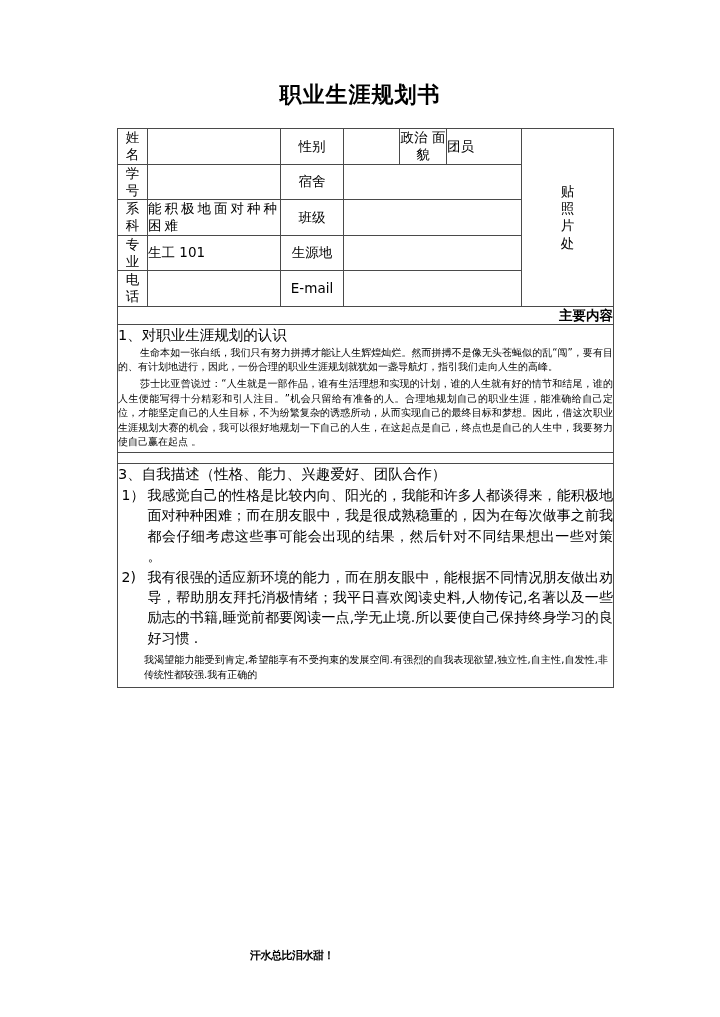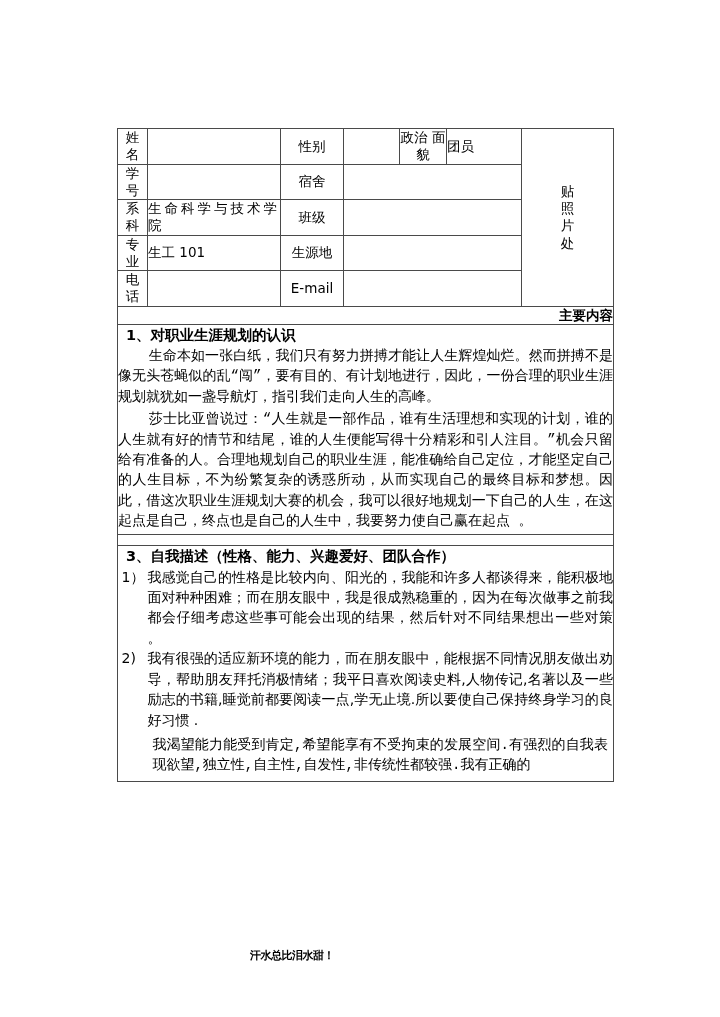--- a/index.html
+++ b/index.html
@@ -93,32 +93,31 @@
   .spread {
     letter-spacing: 3px;
   }
 
   
   .content-cell {
     padding: 4px 6px 6px 6px;
     vertical-align: top;
   }
   .sec-head {
-    font-weight: bold;
+    font-weight: normal;
     font-size: 14.5px;
-    margin: 1px 0 1px 8px;
+    margin: 1px 0 1px 0;
     line-height: 1.3;
   }
   .para {
-    font-size: 14px;
+    font-size: 10px;
     line-height: 1.46;
     margin: 0 0 2px 0;
     text-align: justify;
     text-justify: inter-ideograph;
-    font-family: Liberation Mono, monospace;
   }
   .para.indent { text-indent: 2.2em; }
 
   .numlist {
     margin: 0;
     padding: 0;
     list-style: none;
     font-size: 14px;
     line-height: 1.46;
   }
@@ -159,20 +158,21 @@
     font-size: 11px;
     font-weight: bold;
     letter-spacing: -0.5px;
   }
 </style>
 </head>
 <body>
 
 <div class="page">
 
+  <div class="doc-title">职业生涯规划书</div>
 
   <div class="form-wrap">
     <table class="form">
       <colgroup>
         <col style="width:30px">
         <col style="width:133px">
         <col style="width:63px">
         <col style="width:56px">
         <col style="width:47px">
         <col style="width:75px">
@@ -209,21 +209,21 @@
         <td class="val-c">&nbsp;</td>
         <td class="lbl-c">宿舍</td>
         <td class="val-c" colspan="3">&nbsp;</td>
       </tr>
 
       <tr>
         <td class="lbl-v">
           <span>系</span>
           <span>科</span>
         </td>
-        <td class="val-c spread">生命科学与技术学院</td>
+        <td class="val-c spread">能积极地面对种种困难</td>
         <td class="lbl-c">班级</td>
         <td class="val-c" colspan="3">&nbsp;</td>
       </tr>
 
       <tr>
         <td class="lbl-v">
           <span>专</span>
           <span>业</span>
         </td>
         <td class="val-c">生工 101</td>

